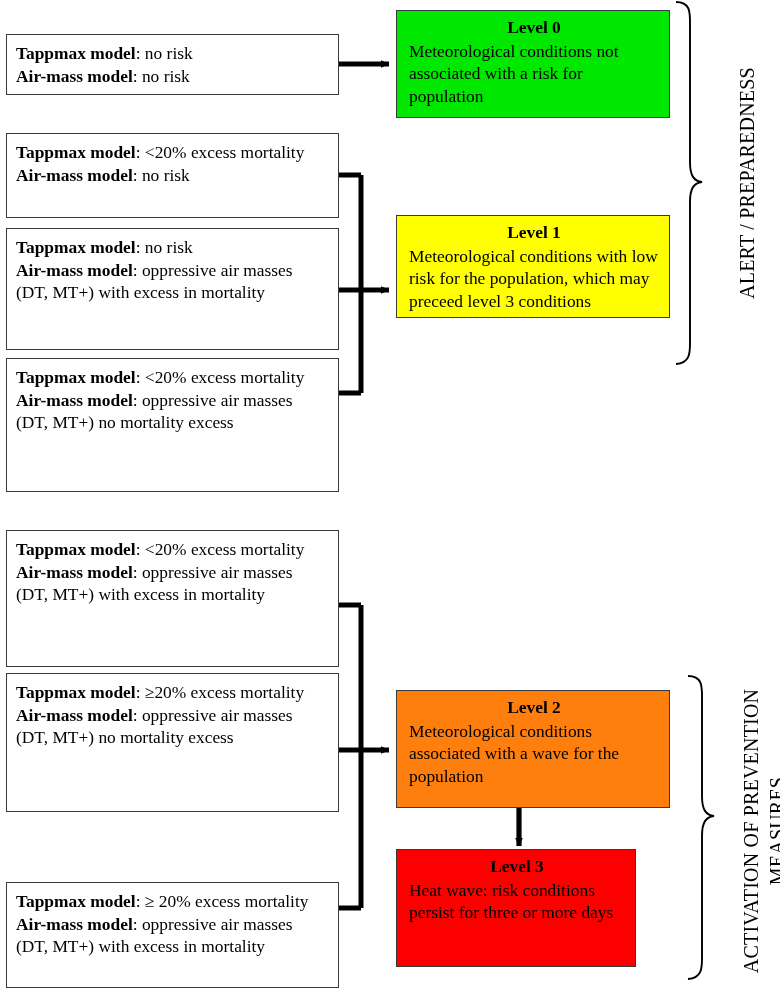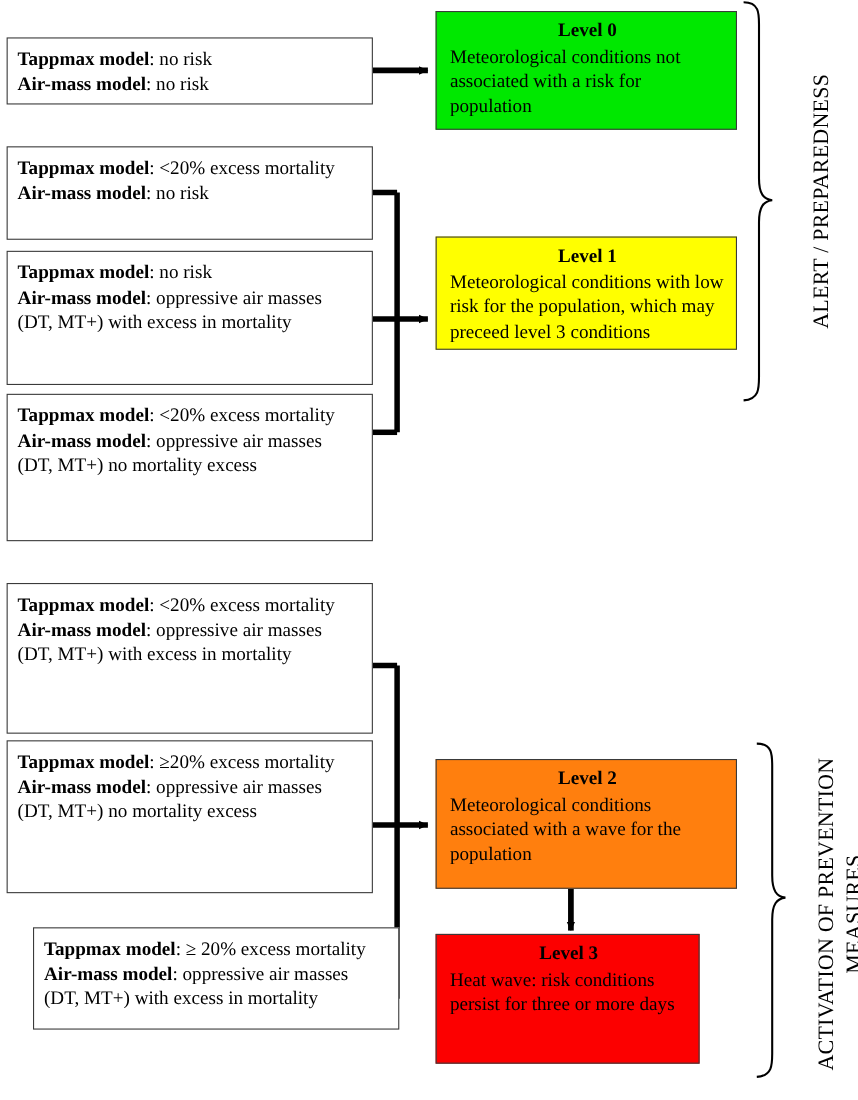--- a/index.html
+++ b/index.html
@@ -153,21 +153,21 @@
   <div class="cond-box" style="left:6px; top:530px; width:333px; height:137px;">
     <div><b>Tappmax model</b><span>: &lt;20% excess mortality</span></div>
     <div><b>Air-mass model</b><span>: oppressive air masses (DT, MT+) with excess in mortality</span></div>
   </div>
 
   <div class="cond-box" style="left:6px; top:673px; width:333px; height:139px;">
     <div><b>Tappmax model</b><span>: ≥20% excess mortality</span></div>
     <div><b>Air-mass model</b><span>: oppressive air masses (DT, MT+) no mortality excess</span></div>
   </div>
 
-  <div class="cond-box" style="left:6px; top:843px; width:333px; height:93px;margin-left:24px;">
+  <div class="cond-box" style="left:6px; top:882px; width:333px; height:106px;">
     <div><b>Tappmax model</b><span>: ≥ 20% excess mortality</span></div>
     <div><b>Air-mass model</b><span>: oppressive air masses (DT, MT+) with excess in mortality</span></div>
   </div>
 
   <div class="level-box lvl0" style="left:396px; top:10px; width:274px; height:108px;">
     <span class="level-title">Level 0</span>
     <span>Meteorological conditions not associated with a risk for population</span>
   </div>
 
   <div class="level-box lvl1" style="left:396px; top:215px; width:274px; height:103px;">

